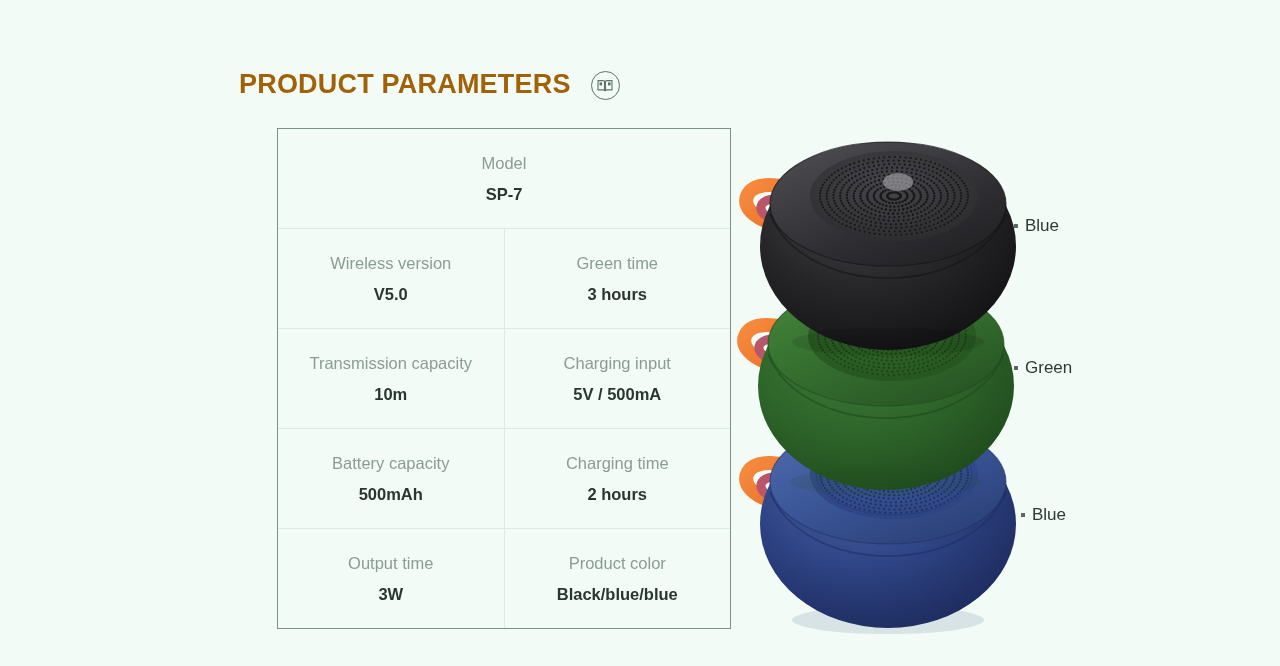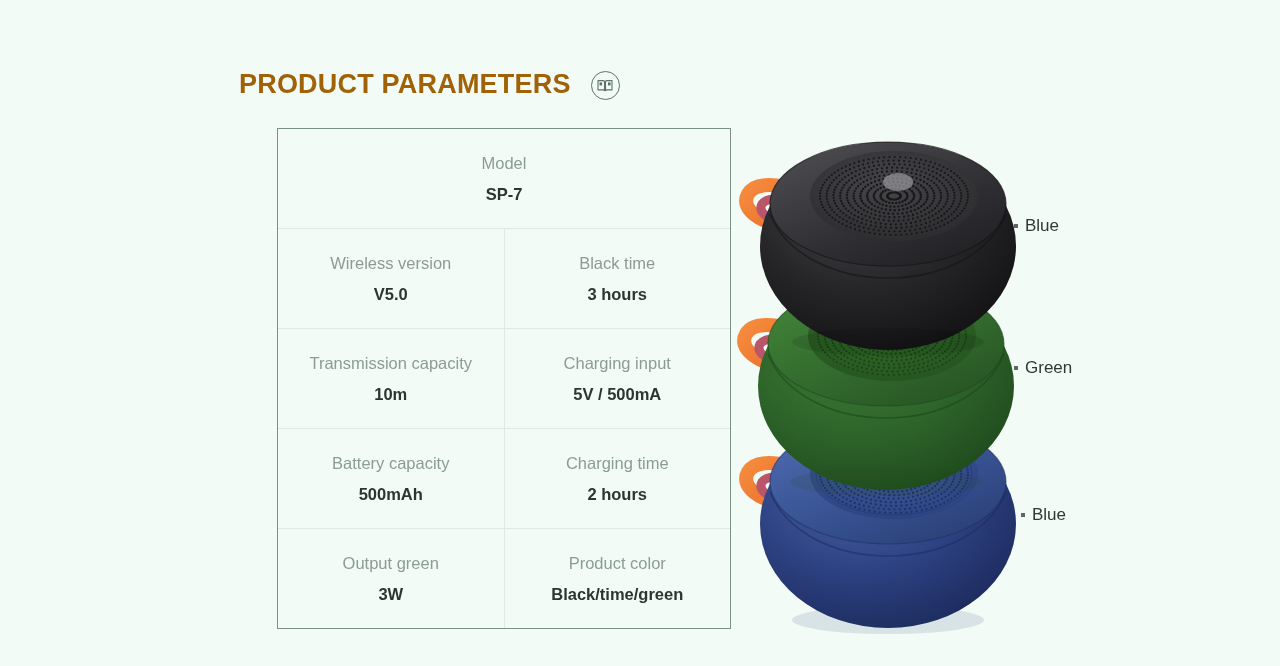--- a/index.html
+++ b/index.html
@@ -79,21 +79,21 @@
         <div class="spec-value">SP-7</div>
       </div>
     </div>
 
     <div class="spec-row">
       <div class="spec-cell">
         <div class="spec-label">Wireless version</div>
         <div class="spec-value">V5.0</div>
       </div>
       <div class="spec-cell">
-        <div class="spec-label">Black time</div>
+        <div class="spec-label">Green time</div>
         <div class="spec-value">3 hours</div>
       </div>
     </div>
 
     <div class="spec-row">
       <div class="spec-cell">
         <div class="spec-label">Transmission capacity</div>
         <div class="spec-value">10m</div>
       </div>
       <div class="spec-cell">
@@ -108,26 +108,26 @@
         <div class="spec-value">500mAh</div>
       </div>
       <div class="spec-cell">
         <div class="spec-label">Charging time</div>
         <div class="spec-value">2 hours</div>
       </div>
     </div>
 
     <div class="spec-row">
       <div class="spec-cell">
-        <div class="spec-label">Output green</div>
+        <div class="spec-label">Output time</div>
         <div class="spec-value">3W</div>
       </div>
       <div class="spec-cell">
         <div class="spec-label">Product color</div>
-        <div class="spec-value">Black/time/green</div>
+        <div class="spec-value">Black/blue/blue</div>
       </div>
     </div>
 
   </div>
 
   <div class="product-area">
 
     <div class="spk" style="left:22px;top:300px;">
       <svg width="340" height="240" viewBox="0 0 340 240">
         <defs>

